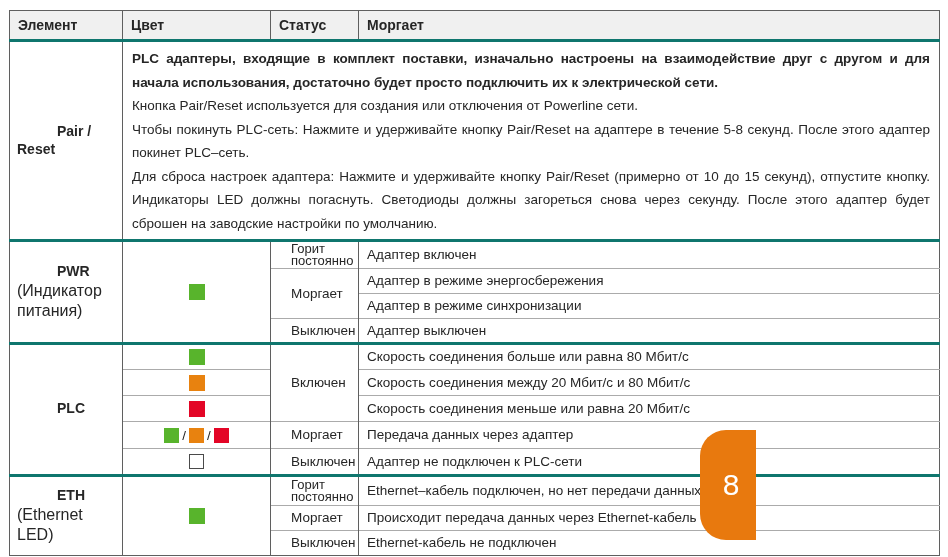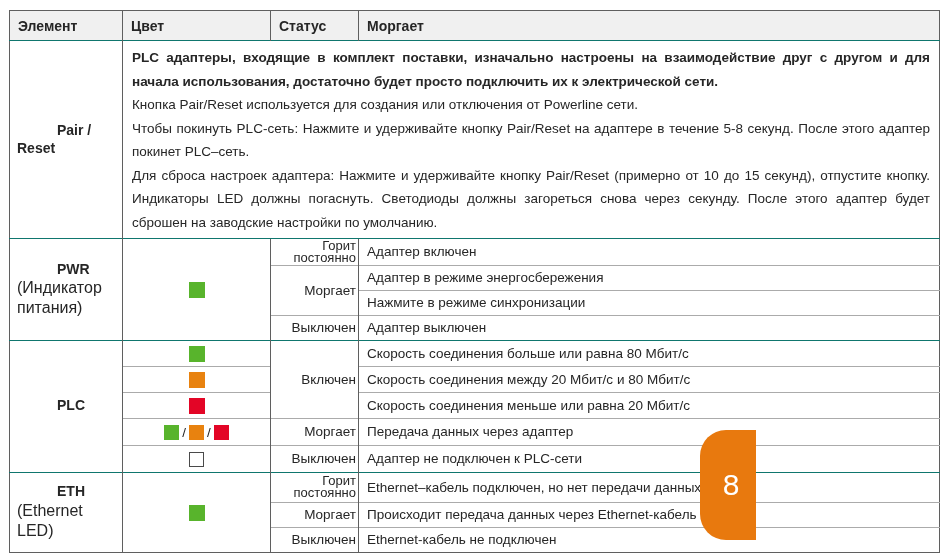--- a/index.html
+++ b/index.html
@@ -23,32 +23,32 @@
 
   th, td { border-left: 1px solid #5f5f5f; vertical-align: middle; }
   th:first-child, td.first { border-left: none; }
 
   thead th {
     background: #f0f0f0; font-weight: bold; font-size: 14px;
     height: 30px; text-align: left; padding: 0 8px;
   }
   thead th.center { text-align: left; }
 
-  .bt-d { border-top: 1px solid #0f766e; }   
+  .bt-d { border-top: 3px solid #0f766e; }   
   .bt-l { border-top: 1px solid #ababab; }   
 
   td.element-cell { padding: 4px 6px 4px 7px; line-height: 1.25; }
   td.element-cell .el-name { font-weight: bold; font-size: 14px; padding-left: 40px; }
   td.element-cell .el-sub  { font-weight: normal; font-size: 16px; }
 
   td.pair-desc { padding: 5px 9px 4px 9px; vertical-align: top; }
   td.pair-desc p { text-align: justify; line-height: 23.5px; }
   td.pair-desc p.bold { font-weight: bold; }
 
-  td.status-cell { text-align: right; padding: 1px 2px; line-height: 1.15; }
+  td.status-cell { text-align: left; padding: 1px 20px; line-height: 1.15; }
   td.status-cell.tight { line-height: 0.92; font-size: 13px; }
 
   td.desc-cell { text-align: left; padding: 2px 8px; }
 
   td.swatch-cell { text-align: center; }
   .swatch {
     display: inline-block; width: 16px; height: 16px; vertical-align: middle;
   }
   .swatch.small { width: 15px; height: 15px; }
   .swatch.outline { background: #ffffff; border: 1px solid #4a4a4a; }
@@ -111,21 +111,21 @@
           <span class="swatch" style="background-color: rgb(88, 180, 44);"></span>
         </td>
         <td class="status-cell tight bt-d">Горит постоянно</td>
         <td class="desc-cell bt-d">Адаптер включен</td>
       </tr>
       <tr class="row-h25">
         <td class="status-cell bt-l" rowspan="2">Моргает</td>
         <td class="desc-cell bt-l">Адаптер в режиме энергосбережения</td>
       </tr>
       <tr class="row-h25">
-        <td class="desc-cell bt-l">Нажмите в режиме синхронизации</td>
+        <td class="desc-cell bt-l">Адаптер в режиме синхронизации</td>
       </tr>
       <tr class="row-h25">
         <td class="status-cell bt-l">Выключен</td>
         <td class="desc-cell bt-l">Адаптер выключен</td>
       </tr>
 
       <tr class="row-h26">
         <td class="first element-cell bt-d" rowspan="5">
           <span class="el-name">PLC</span>
         </td>

